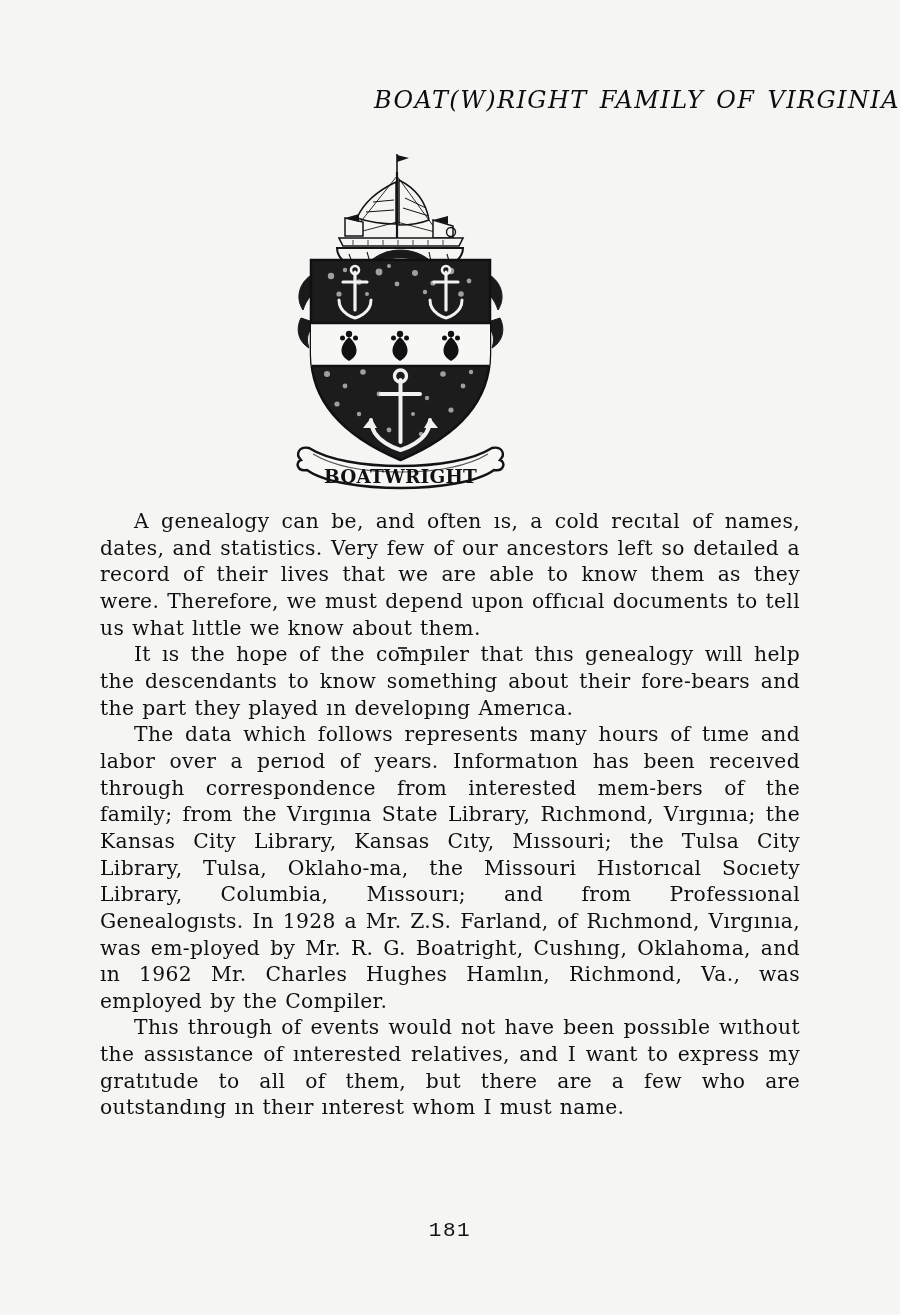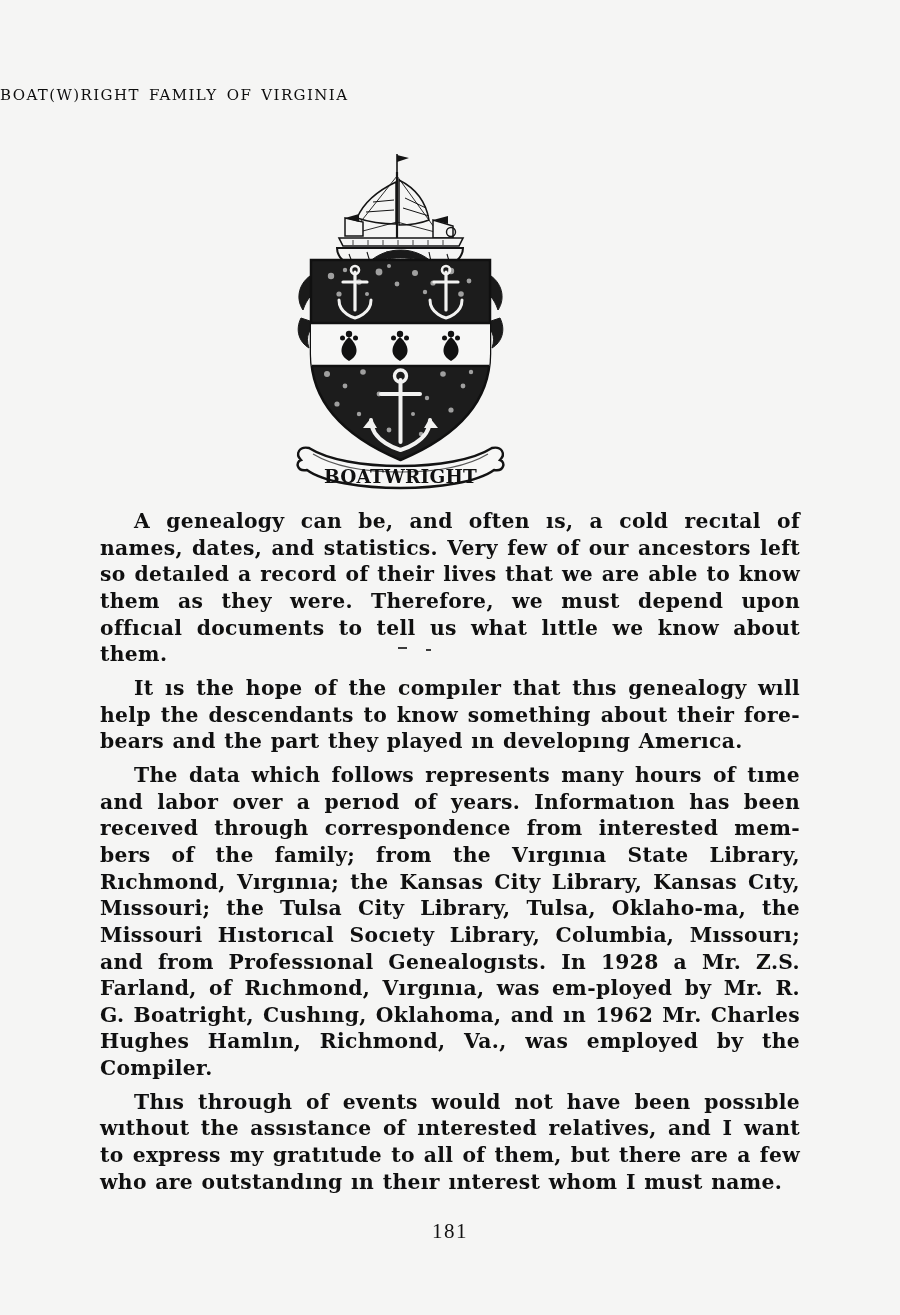--- a/index.html
+++ b/index.html
@@ -22,26 +22,27 @@
     height: 1315px;
     box-sizing: border-box;
   }
 
   
   .running-head {
     position: absolute;
     top: 86px;
     left: 0;
     width: 900px;
-    text-align: left;
+    text-align: right;
     font-family: "DejaVu Serif", serif;
-    font-size: 15px;
+    font-size: 24px;
     letter-spacing: 1.4px;
     word-spacing: 3px;
     color: #0d0d0d;
+    font-style: italic;
   }
 
   
   .emblem-wrap {
     position: absolute;
     top: 142px;
     left: 0;
     width: 800px;
     display: flex;
     justify-content: center;
@@ -64,23 +65,22 @@
     text-align: justify;
     text-align-last: left;
     font-family: "DejaVu Serif", serif;
     font-size: 20.3px;
     line-height: 26.65px;
     letter-spacing: 0.35px;
     word-spacing: 1.1px;
     color: #101010;
     text-indent: 34px;
     hyphens: none;
-    font-weight: bold;
-  }
-  .para + .para { margin-top: 7px; }
+  }
+  .para + .para { margin-top: 0; }
 
   
   .stray-marks {
     position: absolute;
     top: 645px;
     left: 398px;
     width: 50px;
     height: 8px;
   }
   .stray-marks i {
@@ -91,21 +91,21 @@
   .stray-marks i.m1 { left: 0;   top: 2px; width: 9px; height: 1.5px; }
   .stray-marks i.m2 { left: 28px; top: 4px; width: 5px; height: 1.5px; }
 
   
   .folio {
     position: absolute;
     top: 1219px;
     left: 0;
     width: 900px;
     text-align: center;
-    font-family: Liberation Serif, serif;
+    font-family: Liberation Mono, monospace;
     font-size: 21px;
     letter-spacing: 1.5px;
     color: #121212;
   }
 </style>
 </head>
 <body>
 
 <div class="page">
 

